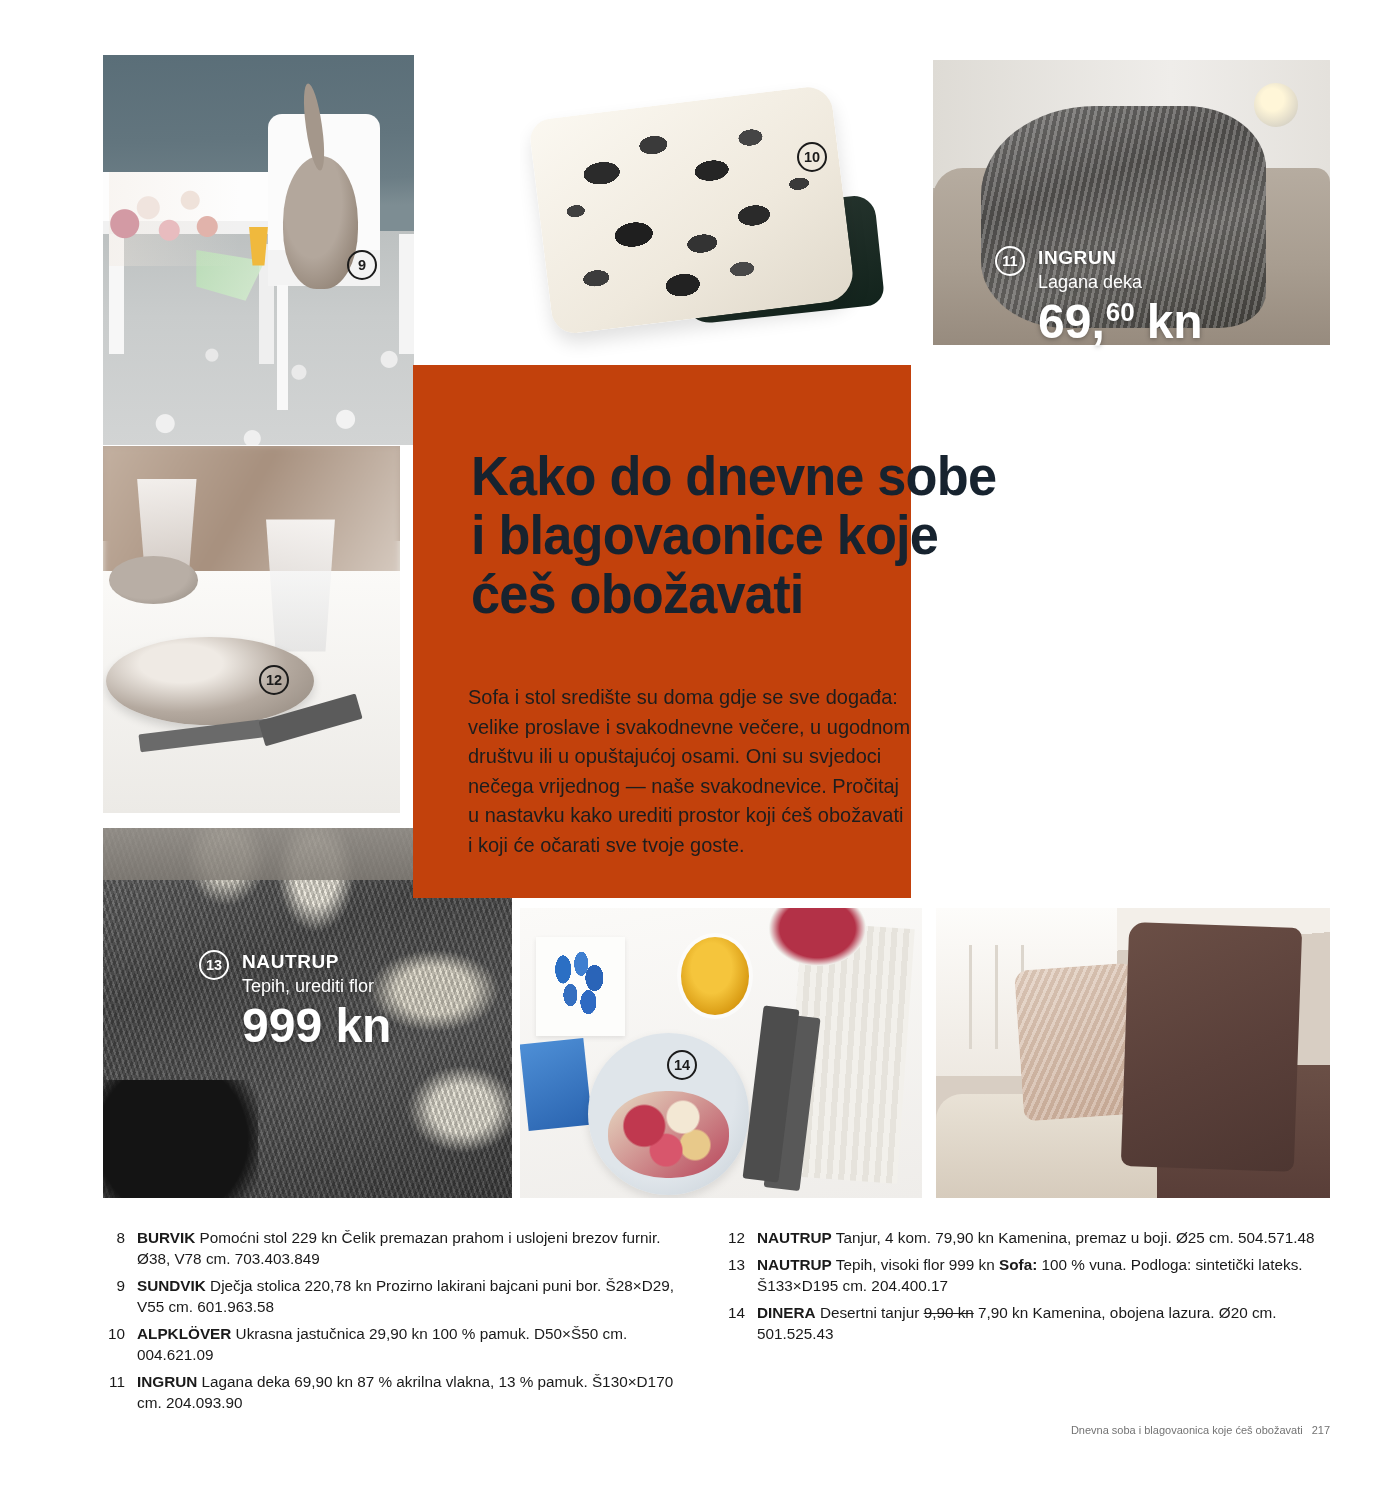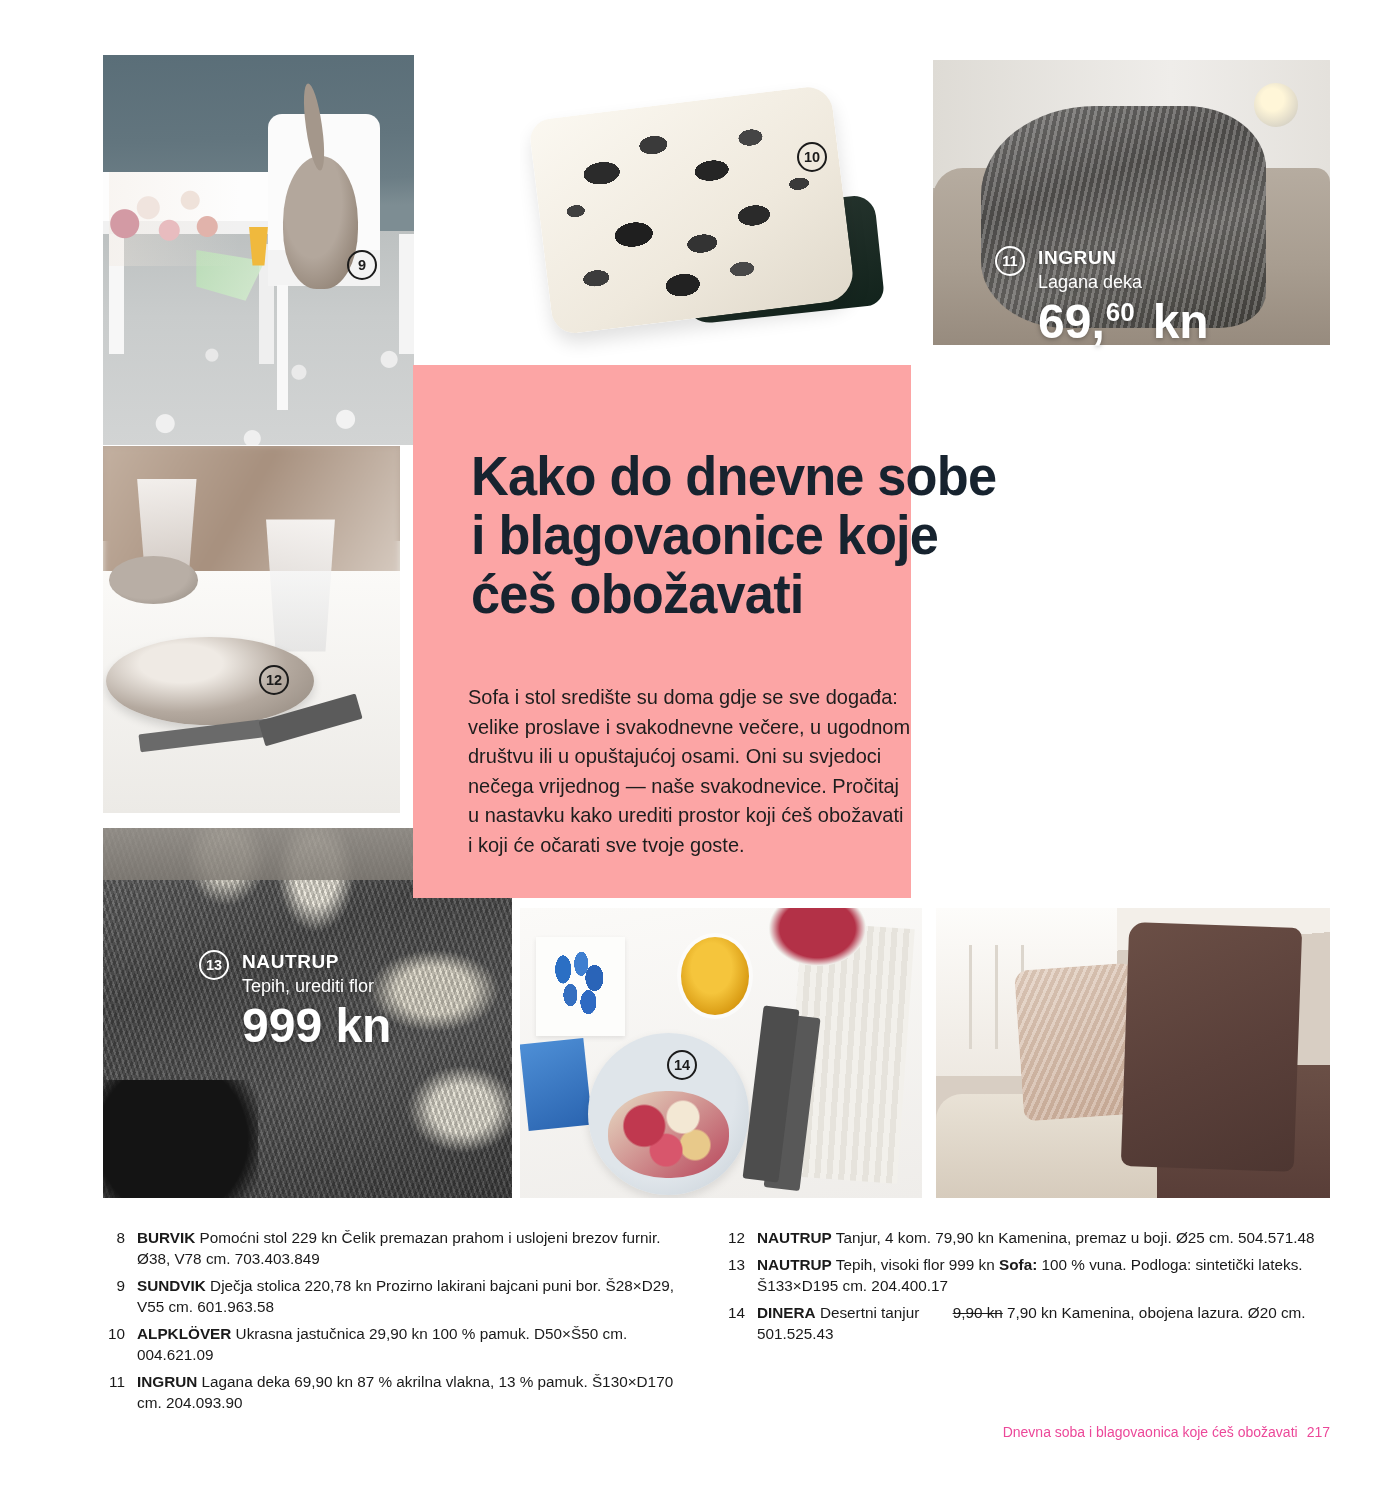--- a/index.html
+++ b/index.html
@@ -316,21 +316,21 @@
   #photo-sofa .armdark{
     position:absolute; left:56%; bottom:0; width:46%; height:46%;
     background: linear-gradient(180deg,#6a4f46,#593e38);
     border-radius: 20px 0 0 0;
   }
 
   
   #editorial {
     position:absolute;
     left: 413px; top: 365px; width: 498px; height: 533px;
-    background:#fca5a5;
+    background:#c2410c;
   }
   #headline {
     position:absolute; left:58px; top:43px; width:440px;
     color:#17232f;
     font-size: 56px;
     line-height: 1.055;
     font-weight: 700;
     font-stretch: condensed;
     letter-spacing: -0.9px;
     transform: scaleX(.935);
@@ -383,21 +383,21 @@
     font-size: 18px; font-weight:400; line-height:1.28; margin-top:4px;
   }
   .callout .c-price {
     font-weight:700; line-height:1; margin-top:4px; white-space:nowrap;
   }
   #callout-ingrun { left: 1038px; top: 248px; }
   #callout-ingrun .c-price { font-size: 48px; }
   #callout-ingrun .c-price .dec {
     font-size: 26px; vertical-align: super; font-weight:700; margin-left:1px;
   }
-  #callout-ingrun .c-price .unit { margin-left: 18px; }
+  #callout-ingrun .c-price .unit { margin-left: 12px; }
   #callout-nautrup { left: 242px; top: 952px; }
   #callout-nautrup .c-price { font-size: 48px; }
 
   
   #listing {
     position:absolute; left:103px; top:1228px; width:1228px;
     color:#1a1a1a;
   }
   .list-col {
     position:absolute; top:0;
@@ -411,27 +411,27 @@
     position:relative;
     padding-left: 34px;
     margin-bottom: 6.5px;
   }
   .item .num {
     position:absolute; left:0; top:0; width:22px;
     text-align:right;
     font-size: 15.3px;
   }
   .item .nm { font-weight:700; }
-  .item .was { text-decoration: line-through; margin-left: 29px; }
+  .item .was { text-decoration: line-through; }
 
   
   #footer {
     position:absolute; right: 70px; top: 1424px;
-    font-size: 14px;
-    color:#ec4899;
+    font-size: 11px;
+    color:#737373;
     white-space:nowrap;
   }
   #footer .pg { margin-left: 9px; }
 </style>
 </head>
 <body>
 
 <div class="photo" id="photo-sundvik">
   <div class="floor"></div>
   <div class="table"></div>

